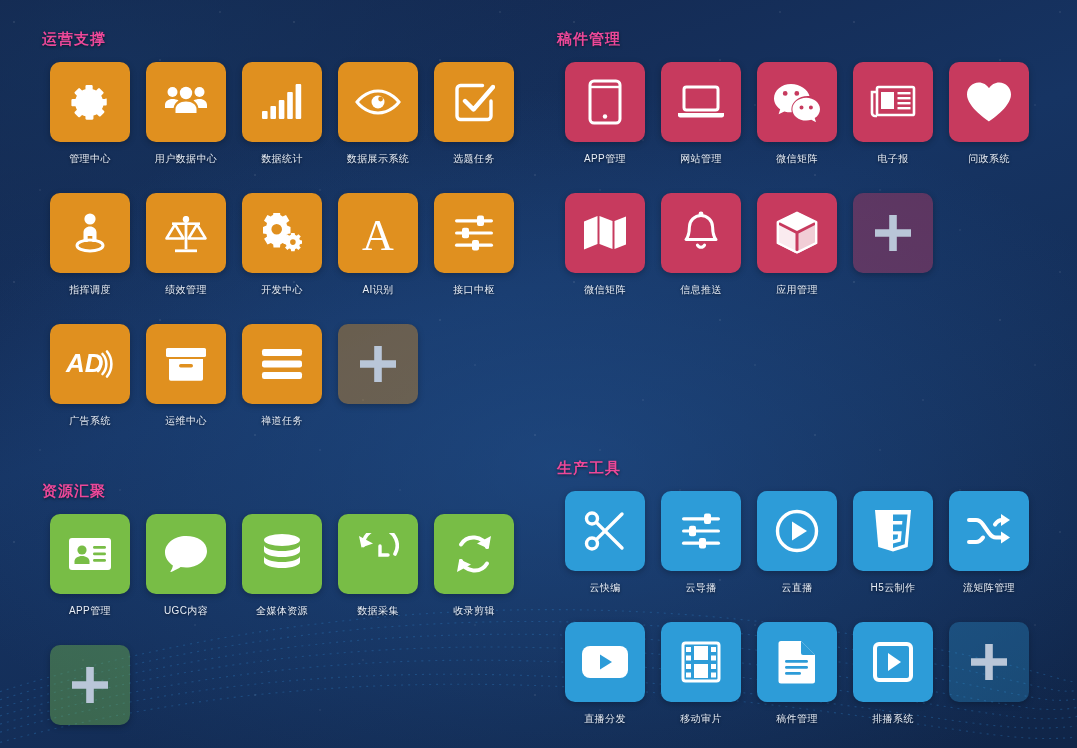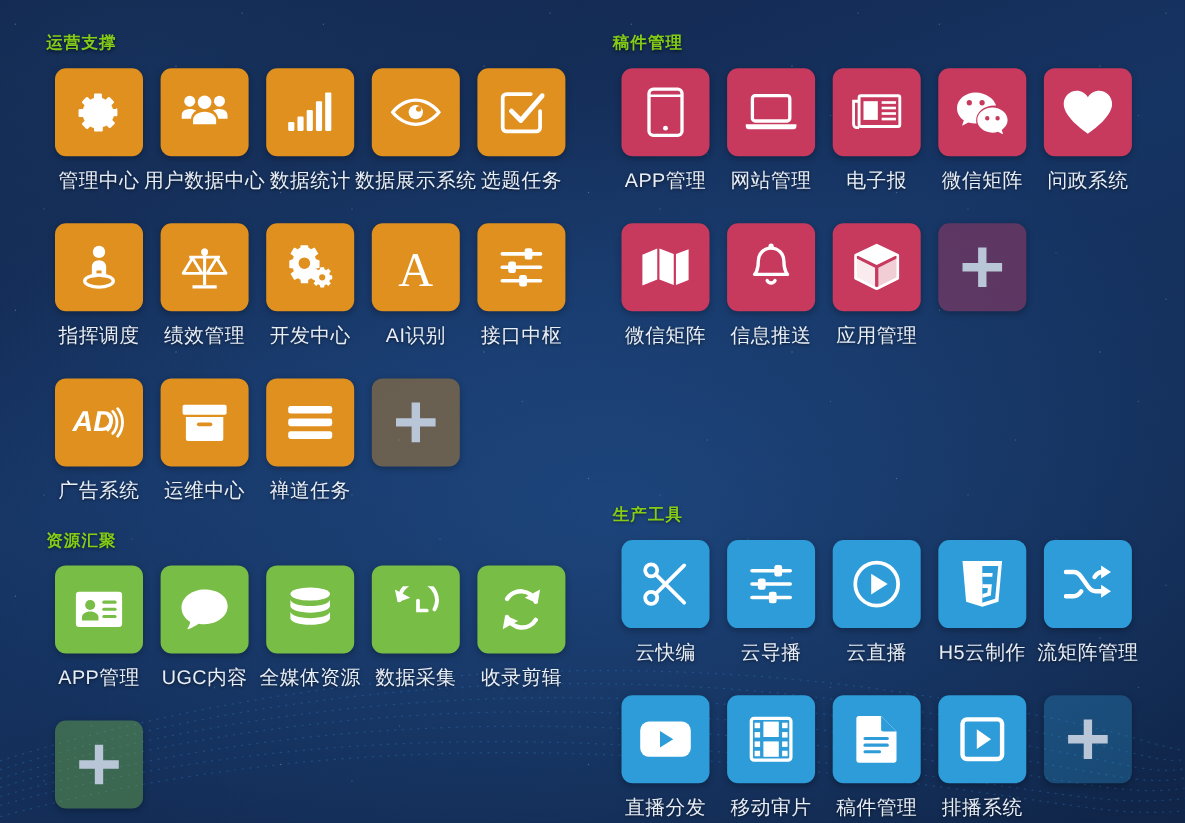--- a/index.html
+++ b/index.html
@@ -42,21 +42,21 @@
     opacity: 0.75;
   }
   .content {
     position: relative;
     z-index: 5;
     padding: 0;
   }
 
   .section { position: absolute; }
   .section-title {
-    color: #84cc16;
+    color: #ec4899;
     font-size: 15px;
     font-weight: bold;
     letter-spacing: 1px;
     margin-bottom: 13px;
     text-shadow: 0 1px 3px rgba(0,0,0,0.55);
   }
   .grid {
     display: grid;
     grid-template-columns: repeat(5, 96px);
     column-gap: 0px;
@@ -75,21 +75,21 @@
     height: 80px;
     border-radius: 10px;
     display: flex;
     align-items: center;
     justify-content: center;
     box-shadow: 0 2px 6px rgba(0,0,0,0.25);
   }
   .tile-box svg { display: block; }
   .tile-label {
     margin-top: 10px;
-    font-size: 18px;
+    font-size: 10px;
     color: #e8eef7;
     text-shadow: 0 1px 3px rgba(0,0,0,0.6);
     white-space: nowrap;
     letter-spacing: 0.4px;
   }
   .c-orange { background: #e0901f; }
   .c-pink   { background: #c73a5e; }
   .c-green  { background: #78bd46; }
   .c-blue   { background: #2d9cd8; }
   .c-add-orange { background: rgba(224,144,31,0.40); }
@@ -339,45 +339,45 @@
                   <path class="ico" d="M1 29h46v2.2a2.2 2.2 0 01-2.2 2.2H3.2A2.2 2.2 0 011 31.2z"></path>
                   <rect class="ico" x="20" y="29.6" width="8" height="1.6" rx="0.8" opacity="0"></rect>
                 </svg>
               </span>
             </div>
             <div class="tile-label">网站管理</div>
           </div>
           <div class="tile">
             <div class="tile-box c-pink">
               <span>
+                <svg width="48" height="40" viewBox="0 0 48 40">
+                  <path class="ico" d="M18 2C8.6 2 1 8.4 1 16.3c0 4.4 2.4 8.4 6.2 11l-1.6 5 5.7-2.9c2.1.6 4.4.9 6.7.9h.8a12.6 12.6 0 01-.4-3c0-7.4 7.3-13.4 16.3-13.4.6 0 1.2 0 1.8.1C35 8 27.3 2 18 2zm-5.8 7a2.4 2.4 0 110 4.8 2.4 2.4 0 010-4.8zm11.6 0a2.4 2.4 0 110 4.8 2.4 2.4 0 010-4.8z"></path>
+                  <path class="ico" d="M47 27.2c0-6.3-6.2-11.4-13.8-11.4s-13.8 5.1-13.8 11.4S25.6 38.6 33.2 38.6c1.8 0 3.5-.3 5.1-.8l4.7 2.4-1.3-4.1c3.3-2.1 5.3-5.3 5.3-8.9zm-18.5-3.7a2 2 0 110 4 2 2 0 010-4zm9.4 0a2 2 0 110 4 2 2 0 010-4z"></path>
+                </svg>
+              </span>
+            </div>
+            <div class="tile-label">微信矩阵</div>
+          </div>
+          <div class="tile">
+            <div class="tile-box c-pink">
+              <span>
                 <svg width="46" height="34" viewBox="0 0 46 34">
                   <rect class="ico-stroke" stroke-width="2.6" x="7" y="2" width="37" height="28" rx="1.6"></rect>
                   <path class="ico-stroke" stroke-width="2.6" d="M7 7H2v21a3 3 0 003 3h2"></path>
                   <rect class="ico" x="11" y="7" width="13" height="17"></rect>
                   <g class="ico">
                     <rect x="27.5" y="7" width="13" height="2.4"></rect>
                     <rect x="27.5" y="12" width="13" height="2.4"></rect>
                     <rect x="27.5" y="17" width="13" height="2.4"></rect>
                     <rect x="27.5" y="22" width="13" height="2.4"></rect>
                   </g>
                 </svg>
               </span>
             </div>
             <div class="tile-label">电子报</div>
-          </div>
-          <div class="tile">
-            <div class="tile-box c-pink">
-              <span>
-                <svg width="48" height="40" viewBox="0 0 48 40">
-                  <path class="ico" d="M18 2C8.6 2 1 8.4 1 16.3c0 4.4 2.4 8.4 6.2 11l-1.6 5 5.7-2.9c2.1.6 4.4.9 6.7.9h.8a12.6 12.6 0 01-.4-3c0-7.4 7.3-13.4 16.3-13.4.6 0 1.2 0 1.8.1C35 8 27.3 2 18 2zm-5.8 7a2.4 2.4 0 110 4.8 2.4 2.4 0 010-4.8zm11.6 0a2.4 2.4 0 110 4.8 2.4 2.4 0 010-4.8z"></path>
-                  <path class="ico" d="M47 27.2c0-6.3-6.2-11.4-13.8-11.4s-13.8 5.1-13.8 11.4S25.6 38.6 33.2 38.6c1.8 0 3.5-.3 5.1-.8l4.7 2.4-1.3-4.1c3.3-2.1 5.3-5.3 5.3-8.9zm-18.5-3.7a2 2 0 110 4 2 2 0 010-4zm9.4 0a2 2 0 110 4 2 2 0 010-4z"></path>
-                </svg>
-              </span>
-            </div>
-            <div class="tile-label">微信矩阵</div>
           </div>
           <div class="tile">
             <div class="tile-box c-pink">
               <span>
                 <svg width="46" height="42" viewBox="0 0 46 42">
                   <path class="ico" d="M23 40.5S1 26.4 1 13.6C1 6.6 6.4 1.5 12.8 1.5c4.3 0 8.1 2.3 10.2 5.8 2.1-3.5 5.9-5.8 10.2-5.8C39.6 1.5 45 6.6 45 13.6 45 26.4 23 40.5 23 40.5z"></path>
                 </svg>
               </span>
             </div>
             <div class="tile-label">问政系统</div>

